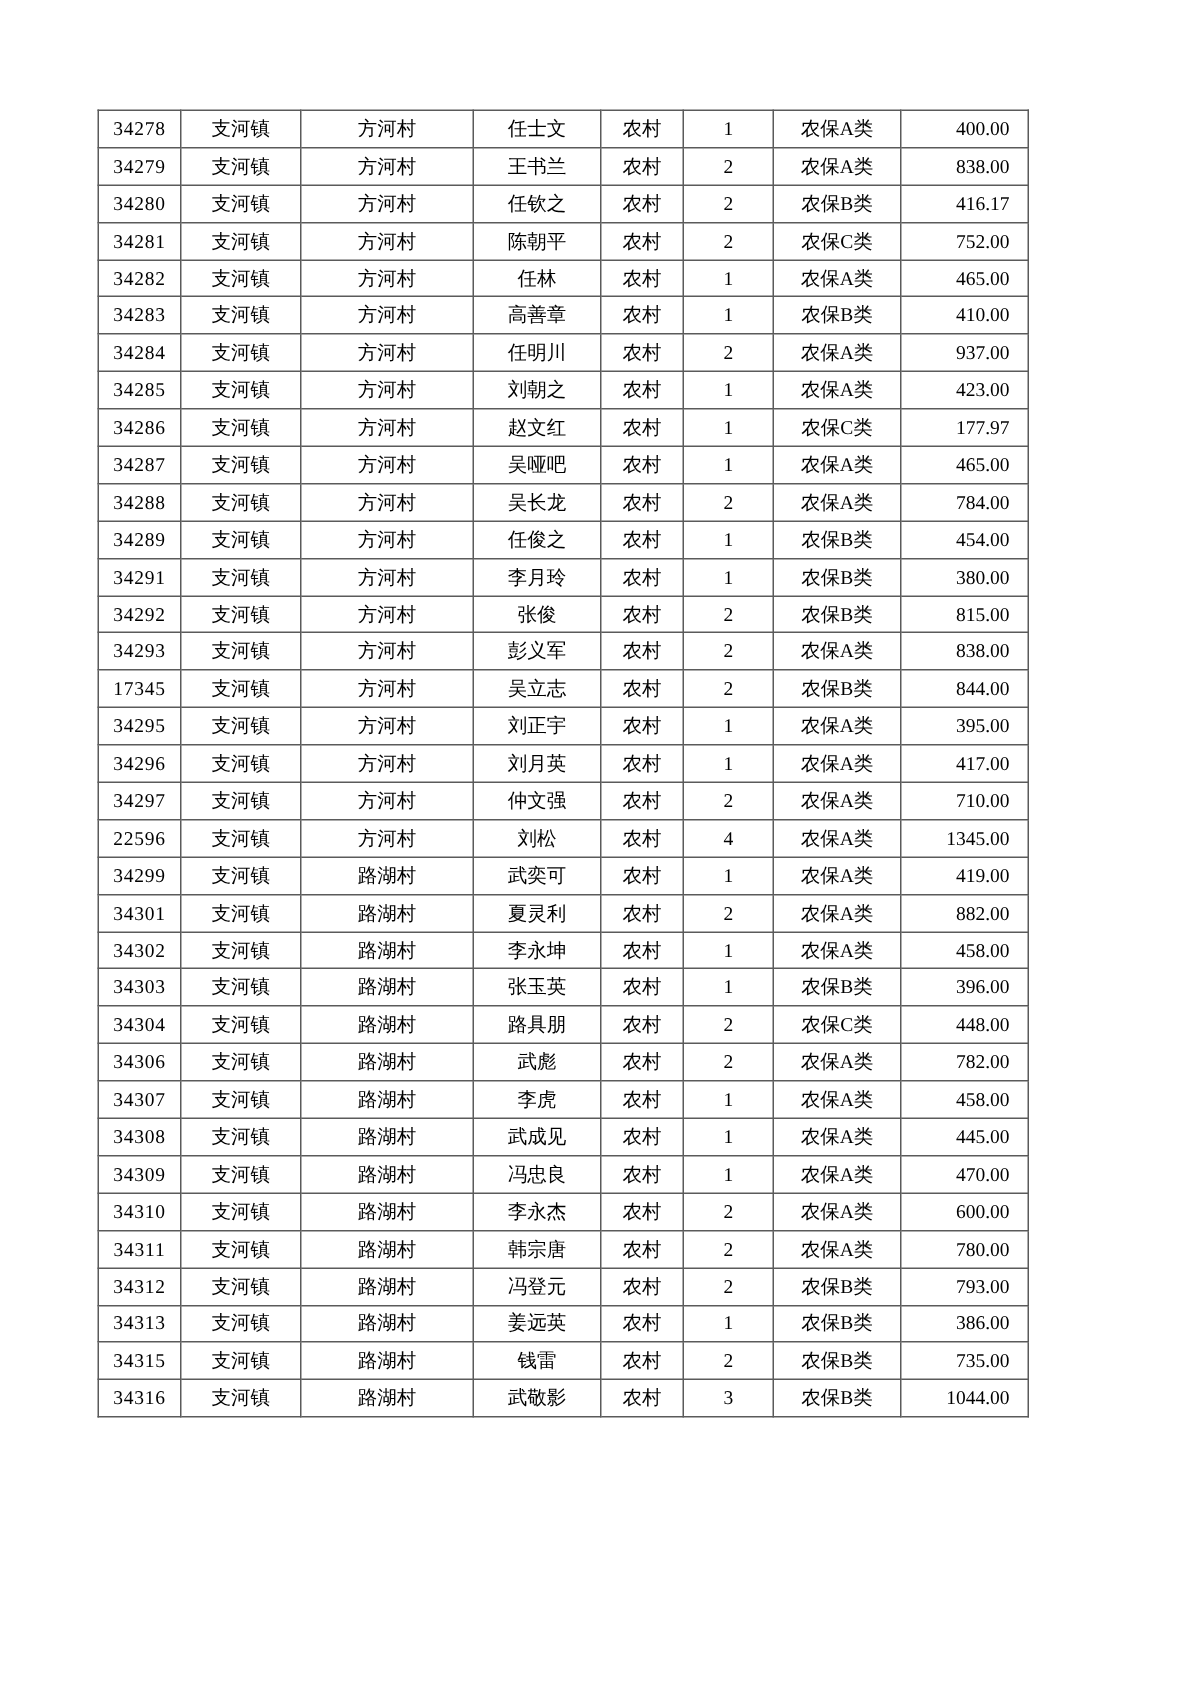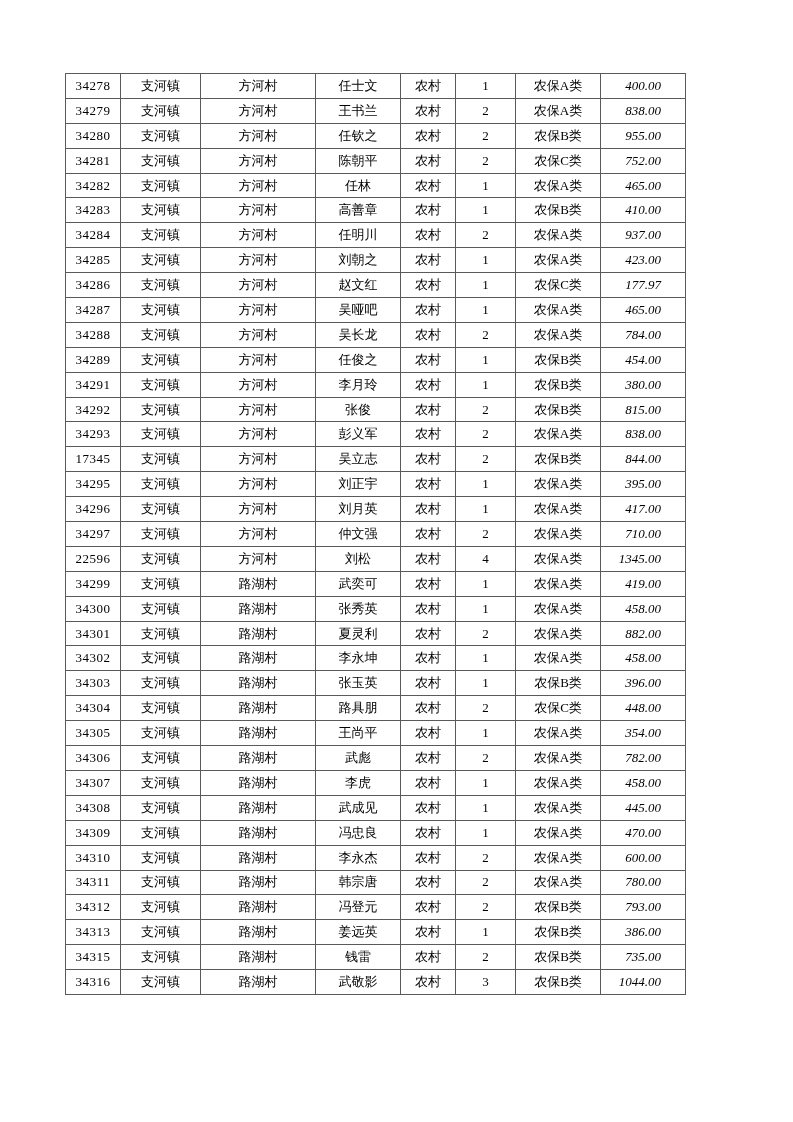--- a/index.html
+++ b/index.html
@@ -37,22 +37,21 @@
   col.w-serial   { width: 55px; }
   col.w-town     { width: 80px; }
   col.w-village  { width: 115px; }
   col.w-name     { width: 85px; }
   col.w-type     { width: 55px; }
   col.w-count    { width: 60px; }
   col.w-category { width: 85px; }
   col.w-amount   { width: 85px; }
   table.roster td.c7 {
     text-align: right;
-    padding-right: 24px;
-    font-style: italic;
+    padding-right: 12px;
   }
   table.roster td.c0 {
     letter-spacing: 0.5px;
   }
 </style>
 </head>
 <body>
 
 <div class="page">
   <table class="roster">
@@ -88,21 +87,21 @@
           <td class="c7">838.00</td>
         </tr>
         <tr>
           <td class="c0">34280</td>
           <td class="c1">支河镇</td>
           <td class="c2">方河村</td>
           <td class="c3">任钦之</td>
           <td class="c4">农村</td>
           <td class="c5">2</td>
           <td class="c6">农保B类</td>
-          <td class="c7">955.00</td>
+          <td class="c7">416.17</td>
         </tr>
         <tr>
           <td class="c0">34281</td>
           <td class="c1">支河镇</td>
           <td class="c2">方河村</td>
           <td class="c3">陈朝平</td>
           <td class="c4">农村</td>
           <td class="c5">2</td>
           <td class="c6">农保C类</td>
           <td class="c7">752.00</td>
@@ -271,30 +270,20 @@
           <td class="c0">34299</td>
           <td class="c1">支河镇</td>
           <td class="c2">路湖村</td>
           <td class="c3">武奕可</td>
           <td class="c4">农村</td>
           <td class="c5">1</td>
           <td class="c6">农保A类</td>
           <td class="c7">419.00</td>
         </tr>
         <tr>
-          <td class="c0">34300</td>
-          <td class="c1">支河镇</td>
-          <td class="c2">路湖村</td>
-          <td class="c3">张秀英</td>
-          <td class="c4">农村</td>
-          <td class="c5">1</td>
-          <td class="c6">农保A类</td>
-          <td class="c7">458.00</td>
-        </tr>
-        <tr>
           <td class="c0">34301</td>
           <td class="c1">支河镇</td>
           <td class="c2">路湖村</td>
           <td class="c3">夏灵利</td>
           <td class="c4">农村</td>
           <td class="c5">2</td>
           <td class="c6">农保A类</td>
           <td class="c7">882.00</td>
         </tr>
         <tr>
@@ -319,30 +308,20 @@
         </tr>
         <tr>
           <td class="c0">34304</td>
           <td class="c1">支河镇</td>
           <td class="c2">路湖村</td>
           <td class="c3">路具朋</td>
           <td class="c4">农村</td>
           <td class="c5">2</td>
           <td class="c6">农保C类</td>
           <td class="c7">448.00</td>
-        </tr>
-        <tr>
-          <td class="c0">34305</td>
-          <td class="c1">支河镇</td>
-          <td class="c2">路湖村</td>
-          <td class="c3">王尚平</td>
-          <td class="c4">农村</td>
-          <td class="c5">1</td>
-          <td class="c6">农保A类</td>
-          <td class="c7">354.00</td>
         </tr>
         <tr>
           <td class="c0">34306</td>
           <td class="c1">支河镇</td>
           <td class="c2">路湖村</td>
           <td class="c3">武彪</td>
           <td class="c4">农村</td>
           <td class="c5">2</td>
           <td class="c6">农保A类</td>
           <td class="c7">782.00</td>

